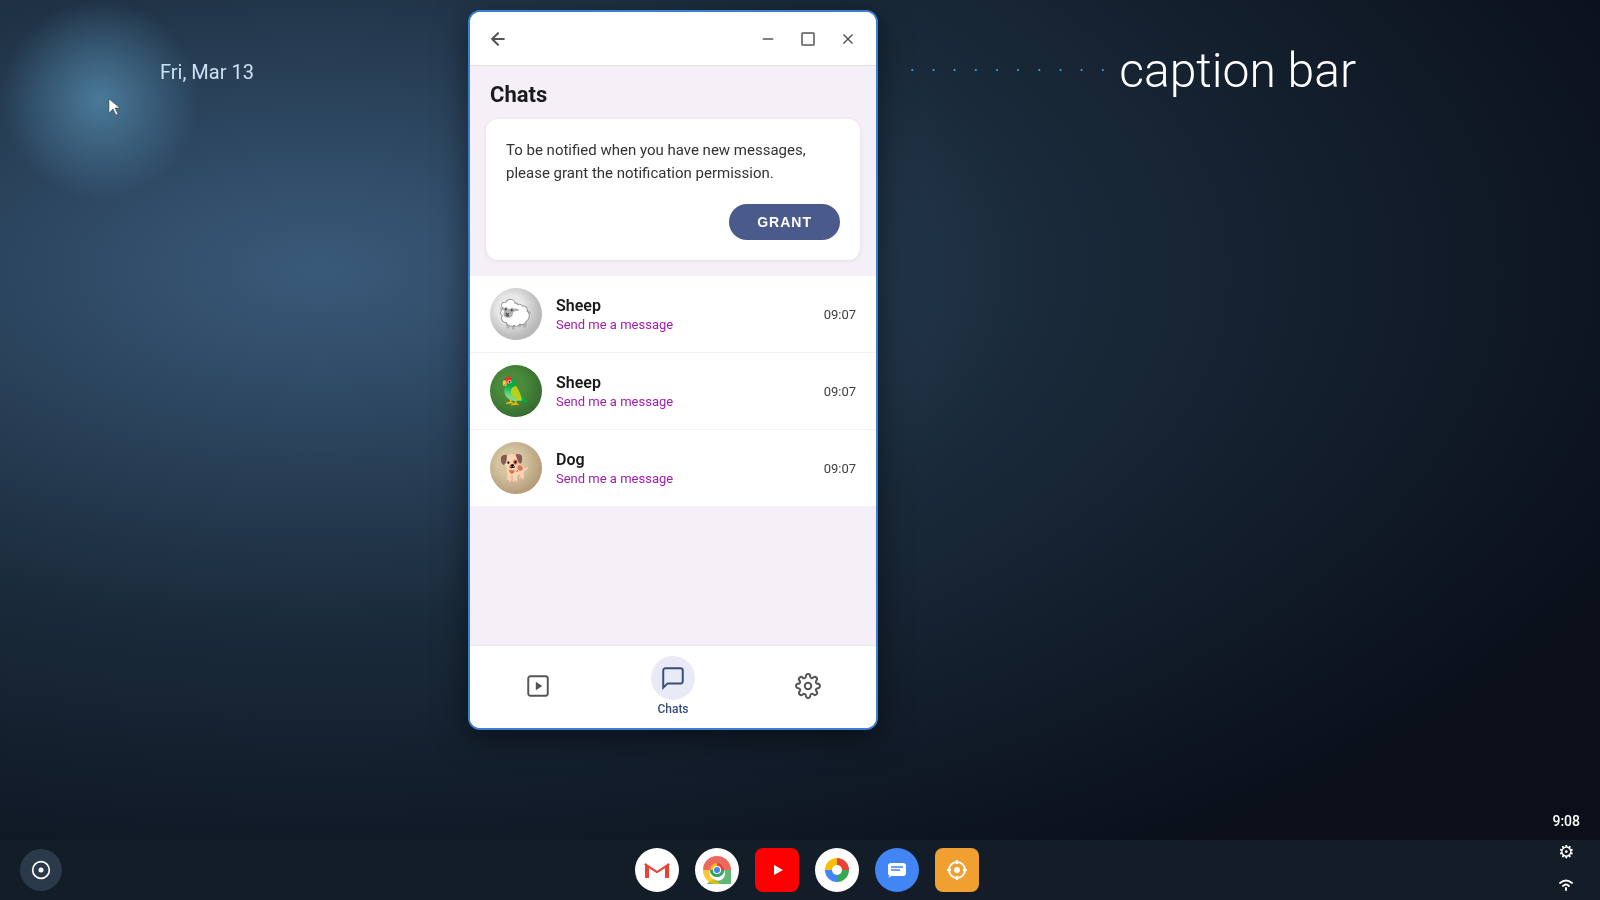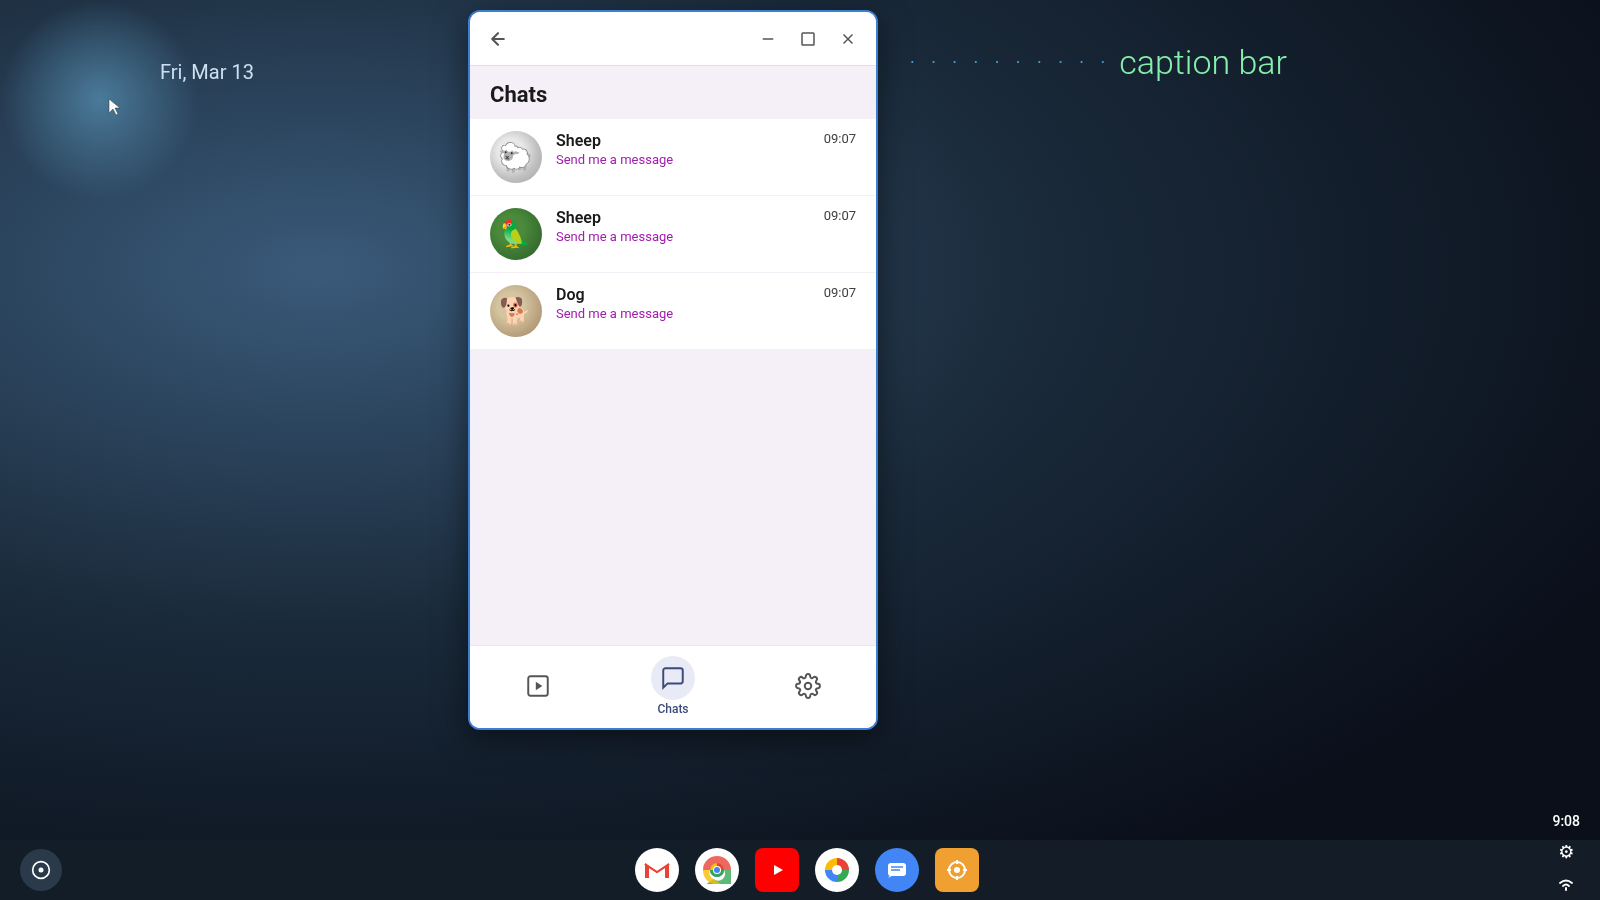--- a/index.html
+++ b/index.html
@@ -143,21 +143,21 @@
 
     
     .chat-list {
       flex: 1;
       overflow-y: auto;
       background: #f5f0f8;
     }
 
     .chat-item {
       display: flex;
-      align-items: flex-start;
+      align-items: center;
       padding: 12px 20px;
       gap: 14px;
       background: white;
       margin-bottom: 1px;
       cursor: pointer;
     }
 
     .chat-avatar {
       width: 52px;
       height: 52px;
@@ -372,21 +372,21 @@
   </style>
 </head>
 <body>
 
 <div class="desktop-bg"></div>
 
 <div class="date-display">Fri, Mar 13</div>
 
 <div style="position:absolute; top:42px; left:910px; display:flex; align-items:center; gap:8px;">
   <span style="color:#4a9fd4; font-size:18px; letter-spacing:6px;">· · · · · · · · · ·</span>
-  <span style="color:#86efac; font-size:34px; font-weight:300;">caption bar</span>
+  <span style="color:#ffffff; font-size:48px; font-weight:300;">caption bar</span>
 </div>
 
 <div style="position:absolute; top:97px; left:107px;">
   <svg width="16" height="20" viewBox="0 0 16 20">
     <path d="M2 2 L2 16 L6 12 L9 18 L11 17 L8 11 L13 11 Z" fill="white" stroke="#333" stroke-width="0.5"></path>
   </svg>
 </div>
 
 <div class="app-window">
 
@@ -413,20 +413,26 @@
           <line x1="18" y1="6" x2="6" y2="18"></line>
         </svg>
       </div>
     </div>
   </div>
 
   <div class="app-content">
 
     <div class="page-title">Chats</div>
 
+    <div class="notification-banner">
+      <div class="notification-text">To be notified when you have new messages, please grant the notification permission.</div>
+      <div class="grant-btn-row">
+        <button class="grant-btn">GRANT</button>
+      </div>
+    </div>
 
     <div class="chat-list">
 
       <div class="chat-item">
         <div class="chat-avatar avatar-sheep"></div>
         <div class="chat-info">
           <div class="chat-name">Sheep</div>
           <div class="chat-preview">Send me a message</div>
         </div>
         <div class="chat-time">09:07</div>

